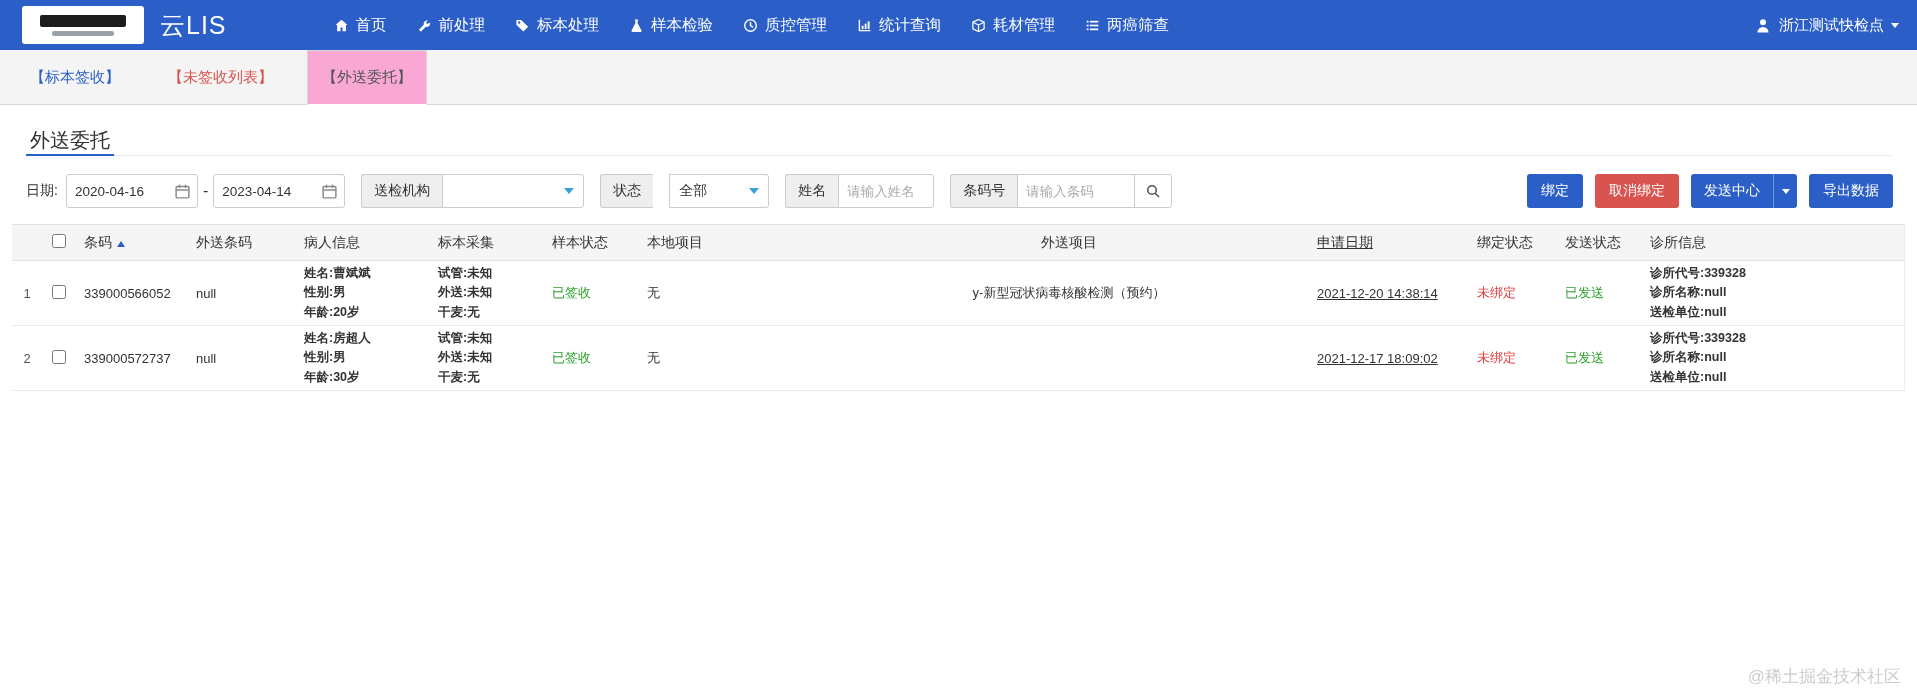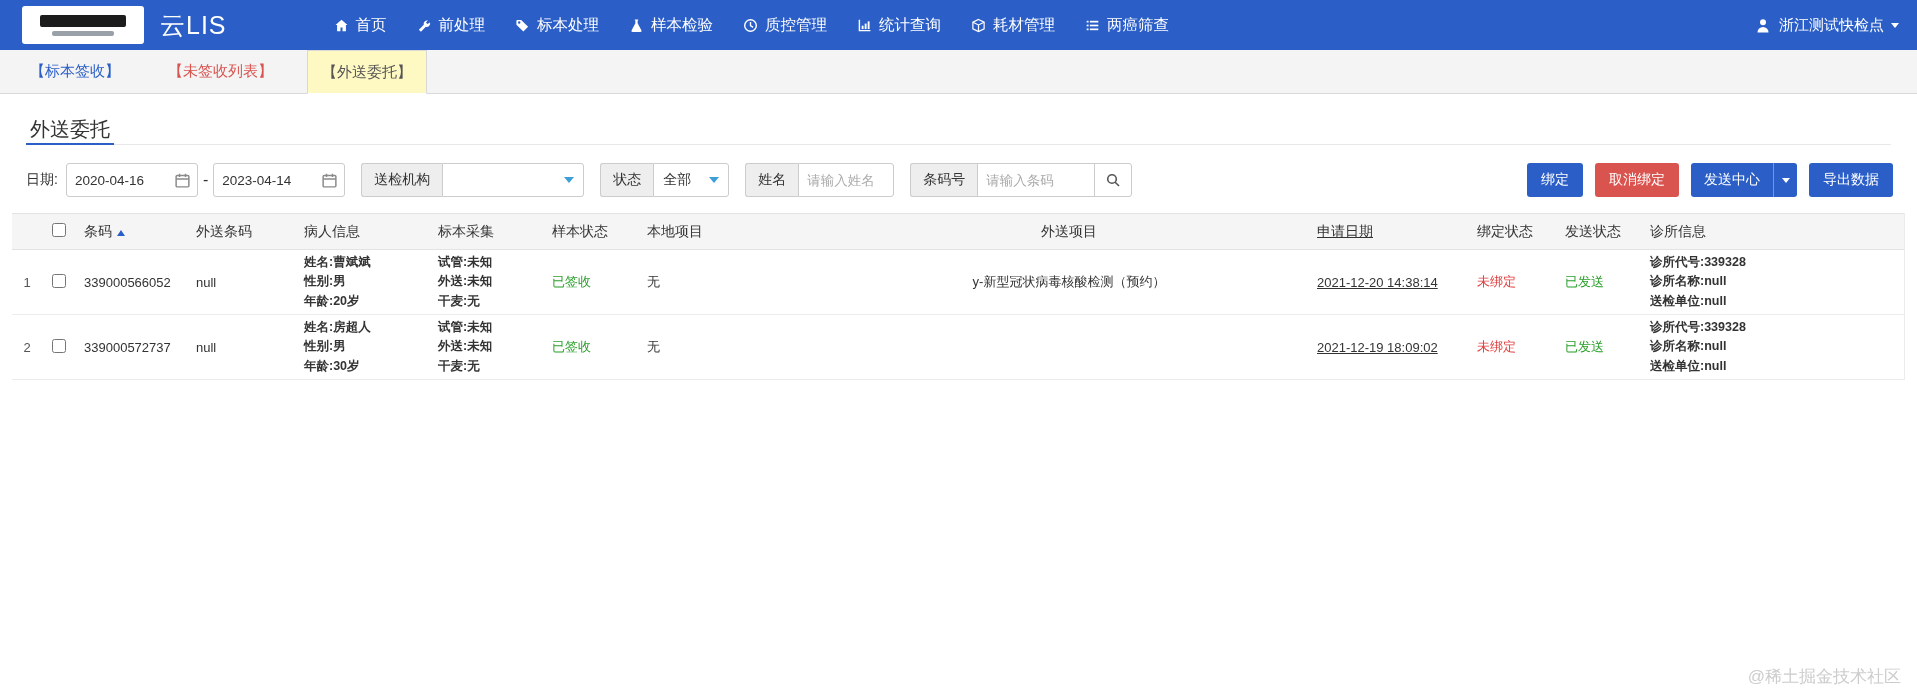--- a/index.html
+++ b/index.html
@@ -18,43 +18,43 @@
   .logo-sub  { width:62px; height:5px;  background:#9aa0a8; border-radius:2px; }
   .brand { font-size:25px; margin-left:16px; letter-spacing:1px; white-space:nowrap; }
   .nav-menu { display:flex; margin-left:92px; height:100%; }
   .nav-item { display:flex; align-items:center; gap:7px; padding:0 15px; font-size:15.5px; cursor:pointer; white-space:nowrap; }
   .nav-item svg { width:15px; height:15px; flex:none; }
   .topbar-user { margin-left:auto; margin-right:18px; display:flex; align-items:center; gap:7px; font-size:15px; cursor:pointer; white-space:nowrap; }
   .topbar-user svg { width:18px; height:17px; }
   .caret-w { width:0; height:0; border-left:4px solid transparent; border-right:4px solid transparent; border-top:5px solid #fff; }
 
   
-  .tabbar { height:44px; background:#f4f4f4; border-bottom:1px solid #d8d8d8; display:flex; padding-left:16px; }
+  .tabbar { height:55px; background:#f4f4f4; border-bottom:1px solid #d8d8d8; display:flex; padding-left:16px; }
   .tab { display:flex; align-items:center; padding:0 14px; margin-right:20px; font-size:15px; cursor:pointer; white-space:nowrap; }
   .tab-blue { color:#2b5fc7; }
   .tab-red  { color:#d9534f; }
-  .tab-active { background:#fef9c3; border:1px solid #d8d8d8; border-bottom:1px solid #fff; margin-bottom:-1px; color:#555; }
+  .tab-active { background:#f9a8d4; border:1px solid #d8d8d8; border-bottom:1px solid #fff; margin-bottom:-1px; color:#555; }
 
   
   .page-head { margin:22px 26px 0; border-bottom:1px solid #e8e8e8; }
   .page-title { display:inline-block; font-size:20px; color:#333; padding:0 4px 0; border-bottom:2px solid #2b5fc7; margin-bottom:-1px; }
 
   
   .filters { display:flex; align-items:center; margin:18px 24px 0 26px;justify-content:flex-end; }
   .flabel { font-size:14px; color:#333; margin-right:8px; white-space:nowrap; }
   .datebox { width:132px; height:34px; border:1px solid #ccc; border-radius:3px; background:#fff; display:flex; align-items:center; }
   .datebox input { border:0; outline:0; flex:1; min-width:0; padding-left:8px; font-size:13.5px; color:#333; font-family:inherit; background:transparent; }
   .datebox svg { width:17px; height:17px; margin:0 6px 0 2px; flex:none; cursor:pointer; }
   .date-sep { margin:0 5px; color:#333; }
   .igroup { display:flex; margin-left:16px; height:34px; }
   .iaddon { background:#eee; border:1px solid #ccc; border-right:none; border-radius:3px 0 0 3px;
             display:flex; align-items:center; padding:4px 12px; font-size:14px; color:#333; white-space:nowrap; }
   .iselect { border:1px solid #ccc; border-radius:0 3px 3px 0; background:#fff; display:flex; align-items:center;
              justify-content:space-between; padding:0 9px; font-size:14px; color:#333; cursor:pointer; }
-  .sel-org { width:142px; } .sel-status { width:76px; }
+  .sel-org { width:142px; } .sel-status { width:100px;margin-left:16px; }
   .caret-b { width:0; height:0; border-left:5px solid transparent; border-right:5px solid transparent; border-top:6px solid #3c9fd6; margin-left:6px; }
   .iinput { border:1px solid #ccc; border-radius:0 3px 3px 0; padding:0 8px; font-size:13.5px; color:#333; outline:0; font-family:inherit; }
   .iinput::placeholder { color:#aaa; }
   .in-name { width:96px; } .in-barcode { width:118px; border-radius:0; }
   .search-btn { width:38px; height:34px; border:1px solid #ccc; margin-left:-1px; background:#fff;
                 border-radius:0 3px 3px 0; display:flex; align-items:center; justify-content:center; cursor:pointer; }
   .search-btn svg { width:16px; height:16px; }
 
   .btns { margin-left:auto; display:flex; gap:12px; }
   .btn { height:34px; border:none; border-radius:3px; color:#fff; font-size:14px; padding:0 14px;
@@ -323,21 +323,21 @@
       <div>年龄:30岁</div>
     </div>
     <div class="cell c-collect bold-lines">
       <div>试管:未知</div>
       <div>外送:未知</div>
       <div>干麦:无</div>
     </div>
     <div class="cell c-sstat txt-green">已签收</div>
     <div class="cell c-local">无</div>
     <div class="cell c-oitem"></div>
-    <div class="cell c-date">2021-12-19 18:09:02</div>
+    <div class="cell c-date">2021-12-17 18:09:02</div>
     <div class="cell c-bind txt-red">未绑定</div>
     <div class="cell c-send txt-green">已发送</div>
     <div class="cell c-clinic bold-lines">
       <div>诊所代号:339328</div>
       <div>诊所名称:null</div>
       <div>送检单位:null</div>
     </div>
   </div>
 </div>
 

